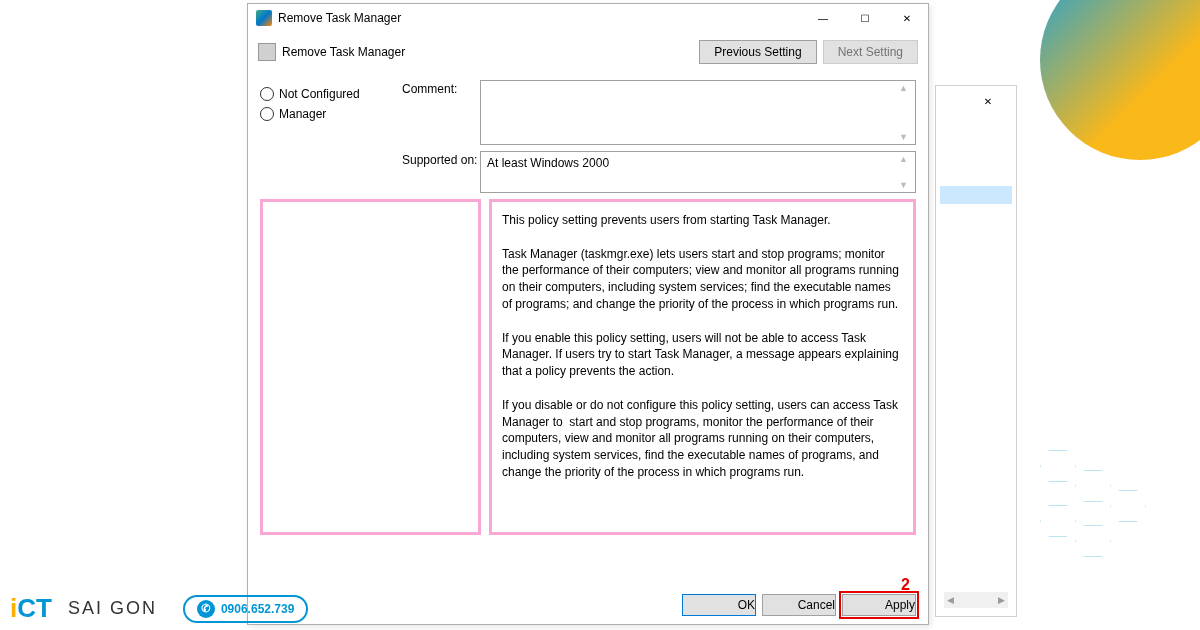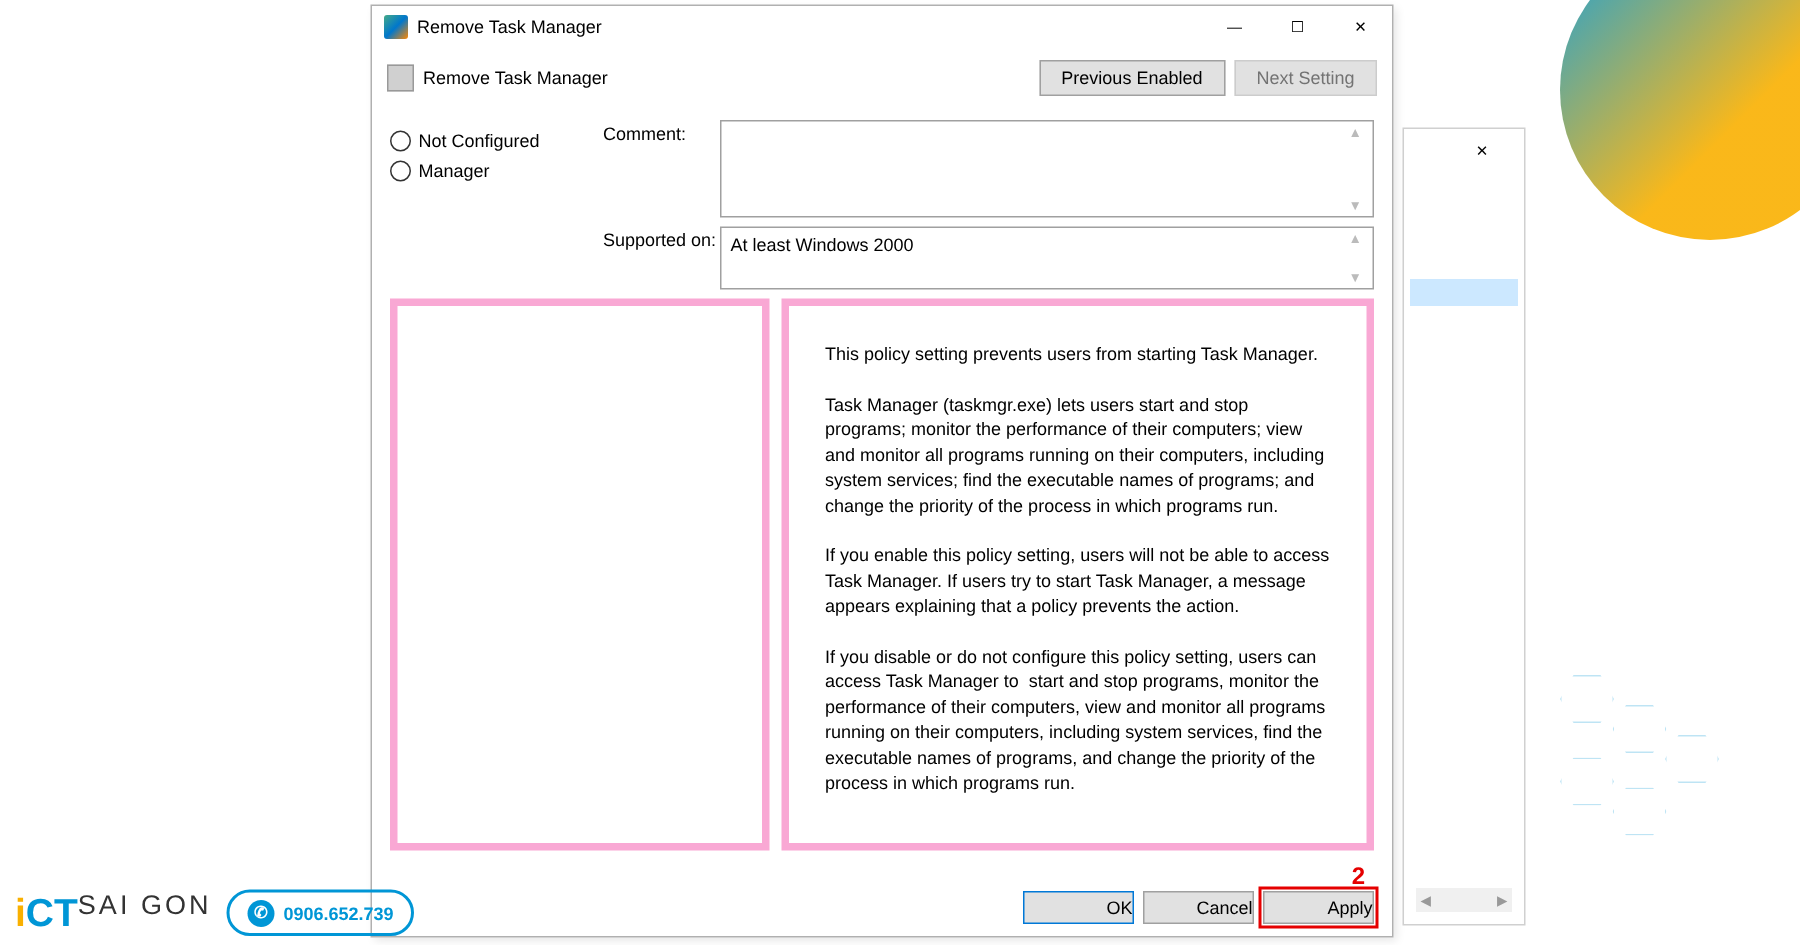--- a/index.html
+++ b/index.html
@@ -29,29 +29,29 @@
 .annotation{color:#e50000;font-weight:bold;font-size:16px;margin-left:6px}
 .right-col{flex:1}
 .field{display:flex;margin-bottom:6px}
 .field-label{width:78px;padding-top:2px}
 .field-box{flex:1;border:1px solid #a0a0a0;background:#fff;min-height:55px;padding:4px 6px;font-size:12px;position:relative}
 .field-box.single{min-height:32px}
 .scroll-arrows{position:absolute;right:2px;top:2px;bottom:2px;width:14px;display:flex;flex-direction:column;justify-content:space-between;color:#bbb;font-size:9px}
 .labels-row{display:flex;margin-top:14px;margin-bottom:4px}
 .labels-row div:first-child{width:200px}
 .panels{display:flex;gap:8px}
-.panel{border:5px solid #f9a8d4;background:#fff;height:310px;padding:24px;font-size:12px;line-height:1.4;overflow:hidden;position:relative}
+.panel{border:3px solid #f9a8d4;background:#fff;height:310px;padding:10px;font-size:12px;line-height:1.4;overflow:hidden;position:relative}
 .panel.options{width:195px}
 .panel.help{flex:1}
 .footer{position:absolute;bottom:8px;right:12px;display:flex;gap:6px;align-items:center}
 .btn{border:1px solid #a0a0a0;background:#e1e1e1;padding:3px 0;width:72px;text-align:right;font-size:12px}
 .btn.default{border:1px solid #0078d7}
 .btn.highlighted{outline:2px solid #e50000;outline-offset:1px}
 .annotation2{color:#e50000;font-weight:bold;font-size:16px;position:absolute;bottom:30px;right:18px}
-.logo{position:absolute;bottom:6px;left:10px;display:flex;gap:0;z-index:5}
+.logo{position:absolute;bottom:6px;left:10px;display:flex;align-items:center;gap:16px;z-index:5}
 .logo-mark{font-size:26px;font-weight:bold}
 .logo-i{color:#f9b000}
 .logo-c{color:#0096d6}
 .logo-t{color:#0096d6}
 .logo-sg{color:#333;font-size:18px;letter-spacing:2px;font-weight:500}
 .phone{display:flex;align-items:center;gap:6px;border:2px solid #0096d6;border-radius:18px;padding:3px 12px;color:#0096d6;font-weight:bold;margin-left:10px}
 .phone-icon{width:18px;height:18px;background:#0096d6;border-radius:50%;display:flex;align-items:center;justify-content:center;color:#fff;font-size:11px}
 .deco-curve{position:absolute;top:-40px;right:-40px;width:200px;height:200px;border-radius:50%;background:linear-gradient(135deg,#0096d6 0%,#f9b000 60%);z-index:0;opacity:.9}
 .deco-hex{position:absolute;bottom:40px;right:20px;width:180px;height:140px;z-index:0;opacity:.25}
 .hex{position:absolute;width:34px;height:30px;border:1px solid #0096d6;clip-path:polygon(25% 0,75% 0,100% 50%,75% 100%,25% 100%,0 50%)}
@@ -87,21 +87,21 @@
       <div class="titlebar-btn">—</div>
       <div class="titlebar-btn">☐</div>
       <div class="titlebar-btn close">✕</div>
     </div>
   </div>
 
   <div class="subtitle">
     <div class="sub-icon"></div>
     <span>Remove Task Manager</span>
     <div class="nav-btns">
-      <div class="nav-btn">Previous Enabled</div>
+      <div class="nav-btn">Previous Setting</div>
       <div class="nav-btn disabled">Next Setting</div>
     </div>
   </div>
 
   <div class="content">
     <div class="top-row">
       <div class="radios">
         <div class="radio">
           <span class="radio-circle"></span>
           <span>Not Configured</span>

